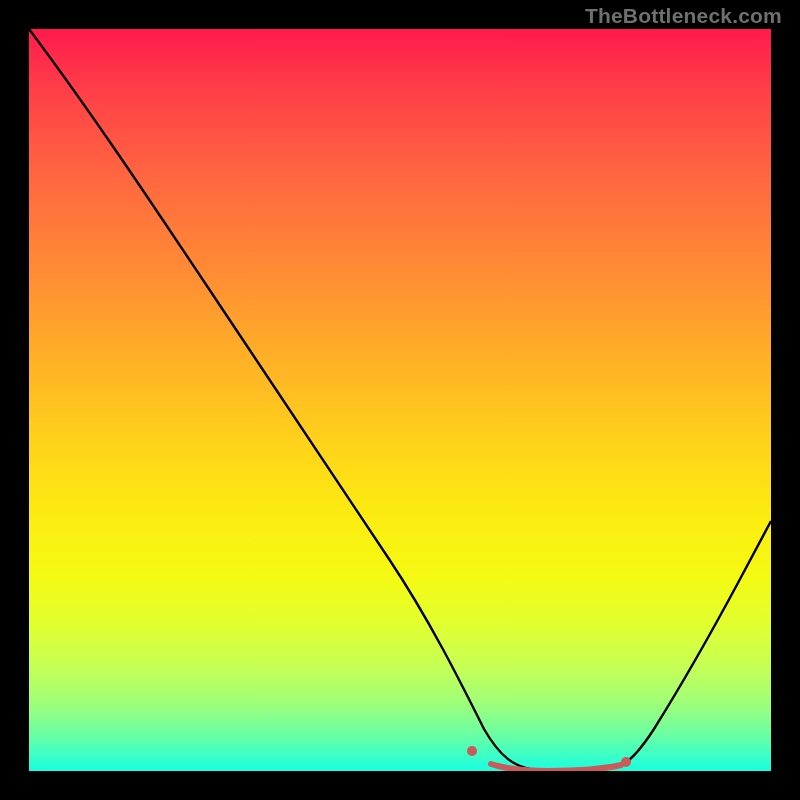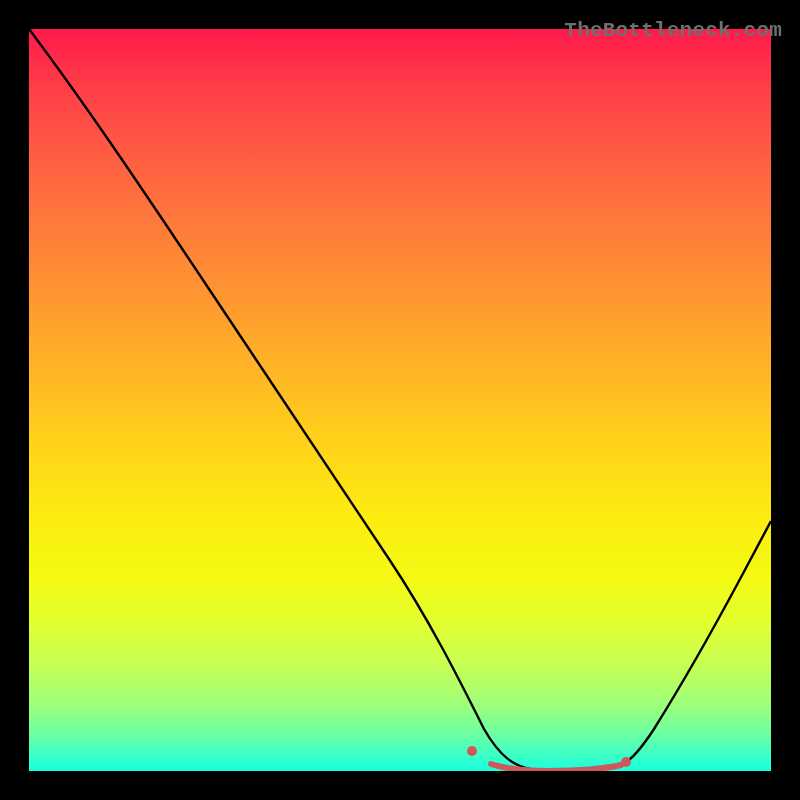--- a/index.html
+++ b/index.html
@@ -37,23 +37,23 @@
       #3affc8 98%,
       #18ffe0 100%
     );
   }
   .curve-svg {
     position: absolute;
     left: 0; top: 0; width: 100%; height: 100%;
   }
   .watermark {
     position: absolute;
-    top: 19px;
+    top: 4px;
     right: 18px;
-    font-family: Liberation Mono, monospace;
+    font-family: Liberation Sans, sans-serif;
     font-size: 21px;
     font-weight: bold;
     color: #6f6f6f;
     letter-spacing: 0.2px;
   }
 </style>
 </head>
 <body>
 
 <div class="frame">

